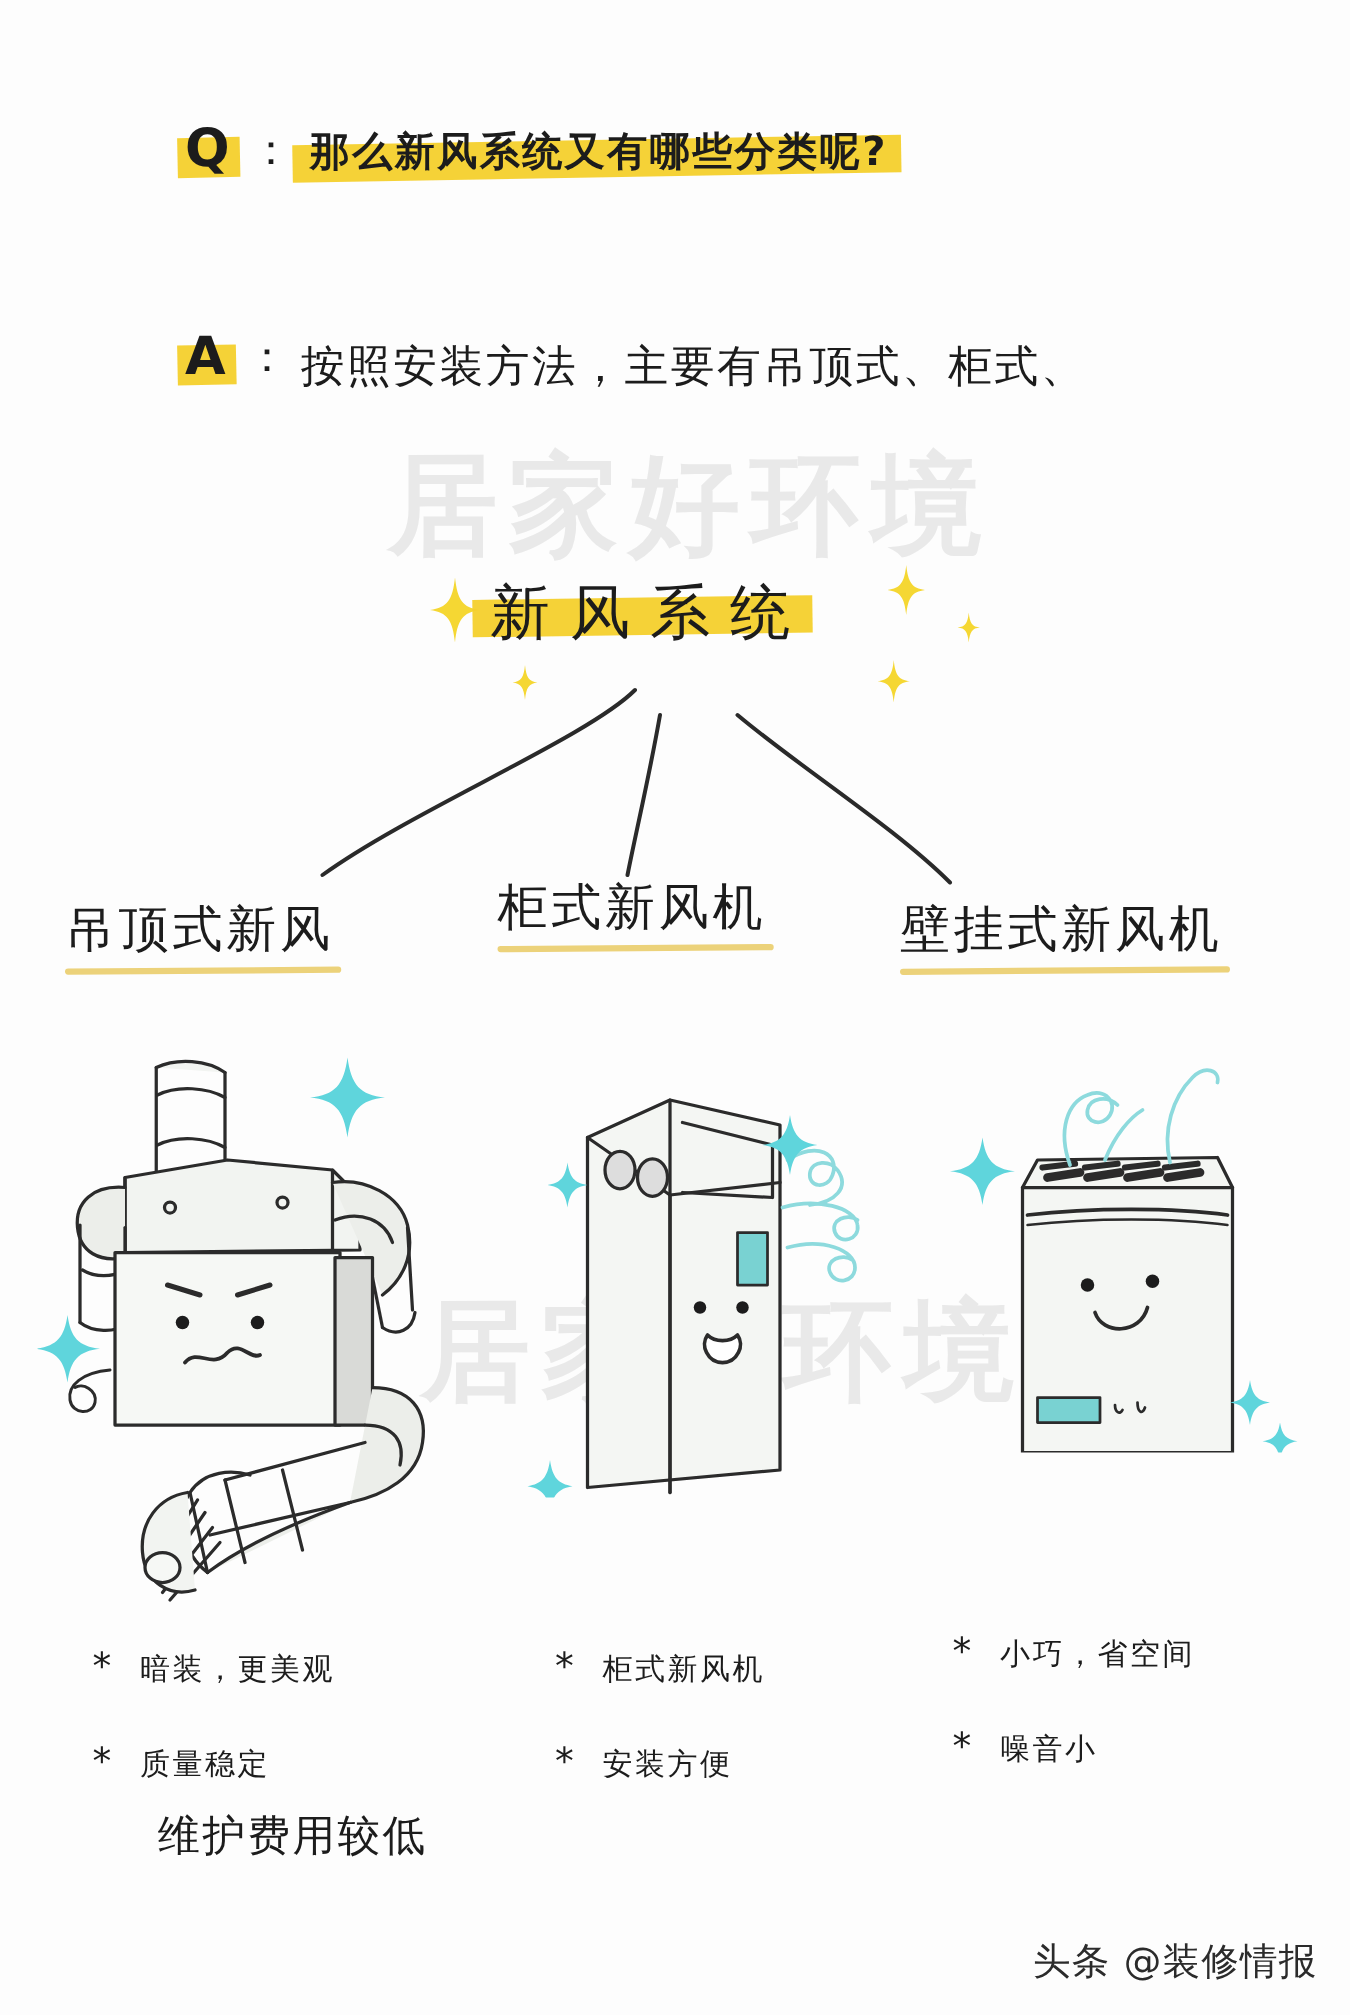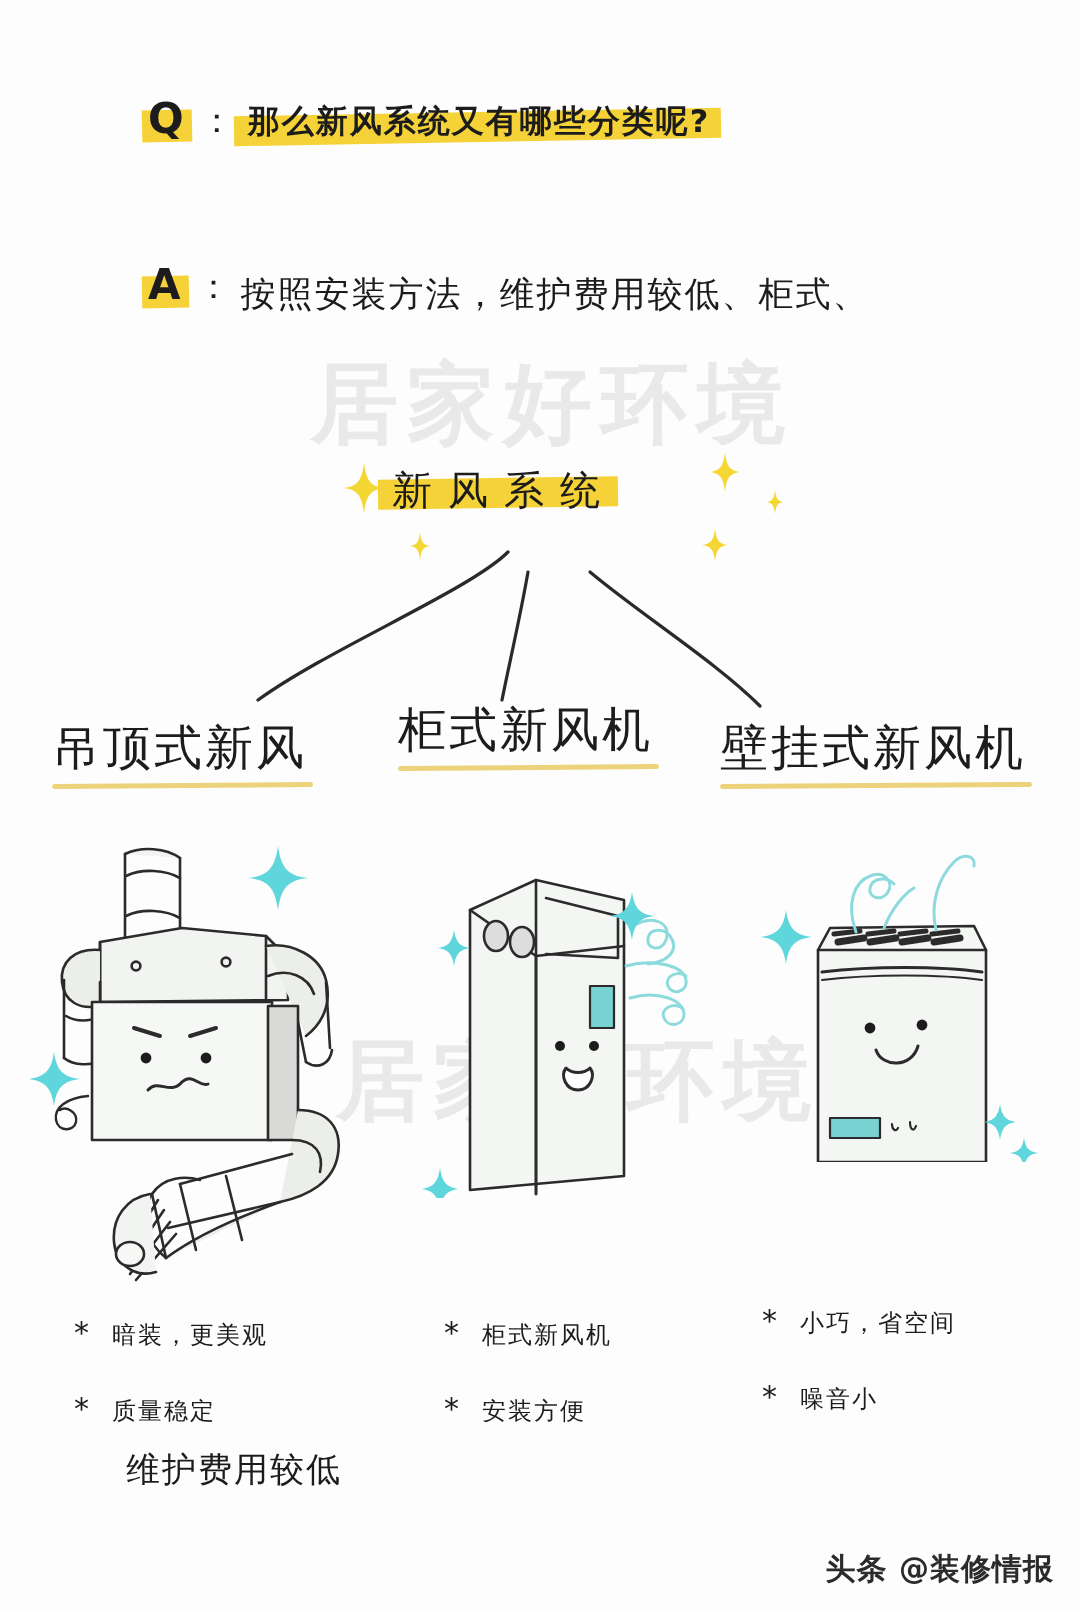--- a/index.html
+++ b/index.html
@@ -98,21 +98,21 @@
   }
 
   .a-lines { font-size: 35px; line-height: 64px; letter-spacing: 2px; }
   .a-line-2 { padding-left: 42px; }
 
   
   #root-title {
     position: absolute;
     left: 386px;
     top: 462px;
-    font-size: 40px;
+    font-size: 48px;
     letter-spacing: 16px;
     line-height: 56px;
     z-index: 3;
     white-space: nowrap;
     padding: 0 6px;
   }
   #root-title::before {
     content: "";
     position: absolute;
     left: -8px;
@@ -136,21 +136,21 @@
   #connectors {
     position: absolute;
     left: 0; top: 0;
     width: 1080px; height: 1612px;
     pointer-events: none;
   }
 
   
   .cat-label {
     position: absolute;
-    font-size: 48px;
+    font-size: 40px;
     letter-spacing: 3px;
     white-space: nowrap;
     padding-bottom: 8px;
   }
   .cat-label::after {
     content: "";
     position: absolute;
     left: 0;
     right: -6px;
     bottom: 0;
@@ -204,21 +204,21 @@
     margin-top: -18px;
     margin-bottom: 30px;
   }
 
   
   #footer-wm {
     position: absolute;
     right: 26px;
     bottom: 22px;
     font-size: 30px;
-    font-weight: 700;
+    font-weight: 400;
     color: #2b2b2b;
     letter-spacing: 1px;
     white-space: nowrap;
     text-align: center;
   }
 </style>
 </head>
 <body>
 
 <div class="page">
@@ -232,21 +232,21 @@
       <div class="qa-colon hand">：</div>
       <div class="q-text hand">那么新风系统又有哪些分类呢?</div>
     </div>
   </div>
 
   <div class="qa-block" id="qa-answer">
     <div class="qa-row">
       <div class="qa-mark hand">A</div>
       <div class="qa-colon hand">：</div>
       <div class="a-lines hand">
-        <div>按照安装方法，维护费用较低、柜式、</div>
+        <div>按照安装方法，主要有吊顶式、柜式、</div>
       </div>
     </div>
   </div>
 
   <div class="hand" id="root-title">新风系统</div>
 
   <div class="spark" style="left:344px;top:462px;">
     <svg width="40" height="52" viewBox="0 0 40 52">
         <path d="M20 0 C22 18 26 24 40 26 C26 28 22 34 20 52 C18 34 14 28 0 26 C14 24 18 18 20 0 Z" fill="#f5d733"></path>
       </svg>

